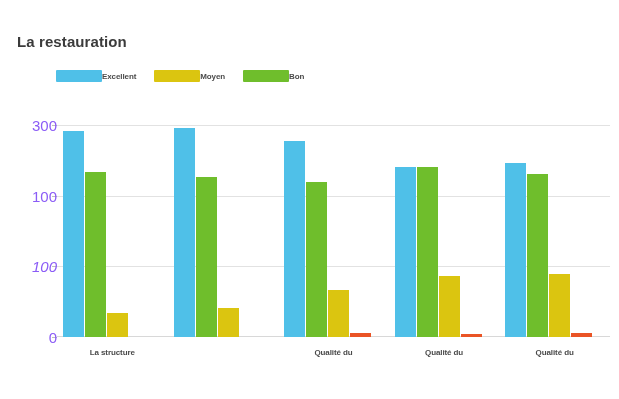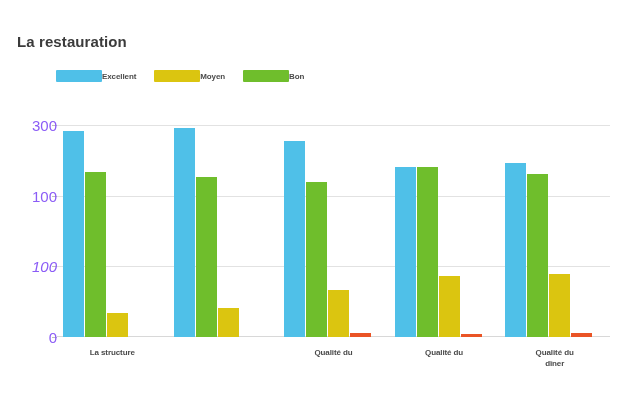--- a/index.html
+++ b/index.html
@@ -232,19 +232,18 @@
         </div>
         <div class="group">
           <div class="group-bars">
             <div class="bar" style="background: rgb(79, 192, 232); height: 82%;"></div>
             <div class="bar" style="background: rgb(111, 190, 44); height: 77%;"></div>
             <div class="bar" style="background: rgb(219, 197, 16); height: 29.6667%;"></div>
             <div class="bar" style="background: rgb(234, 84, 37); height: 1.66667%;"></div>
           </div>
           <div class="group-label">
             <div>Qualité du</div>
-            <div>dîner</div>
           </div>
         </div>
       </div>
   </div>
 
 </div>
 
 </body></html>

